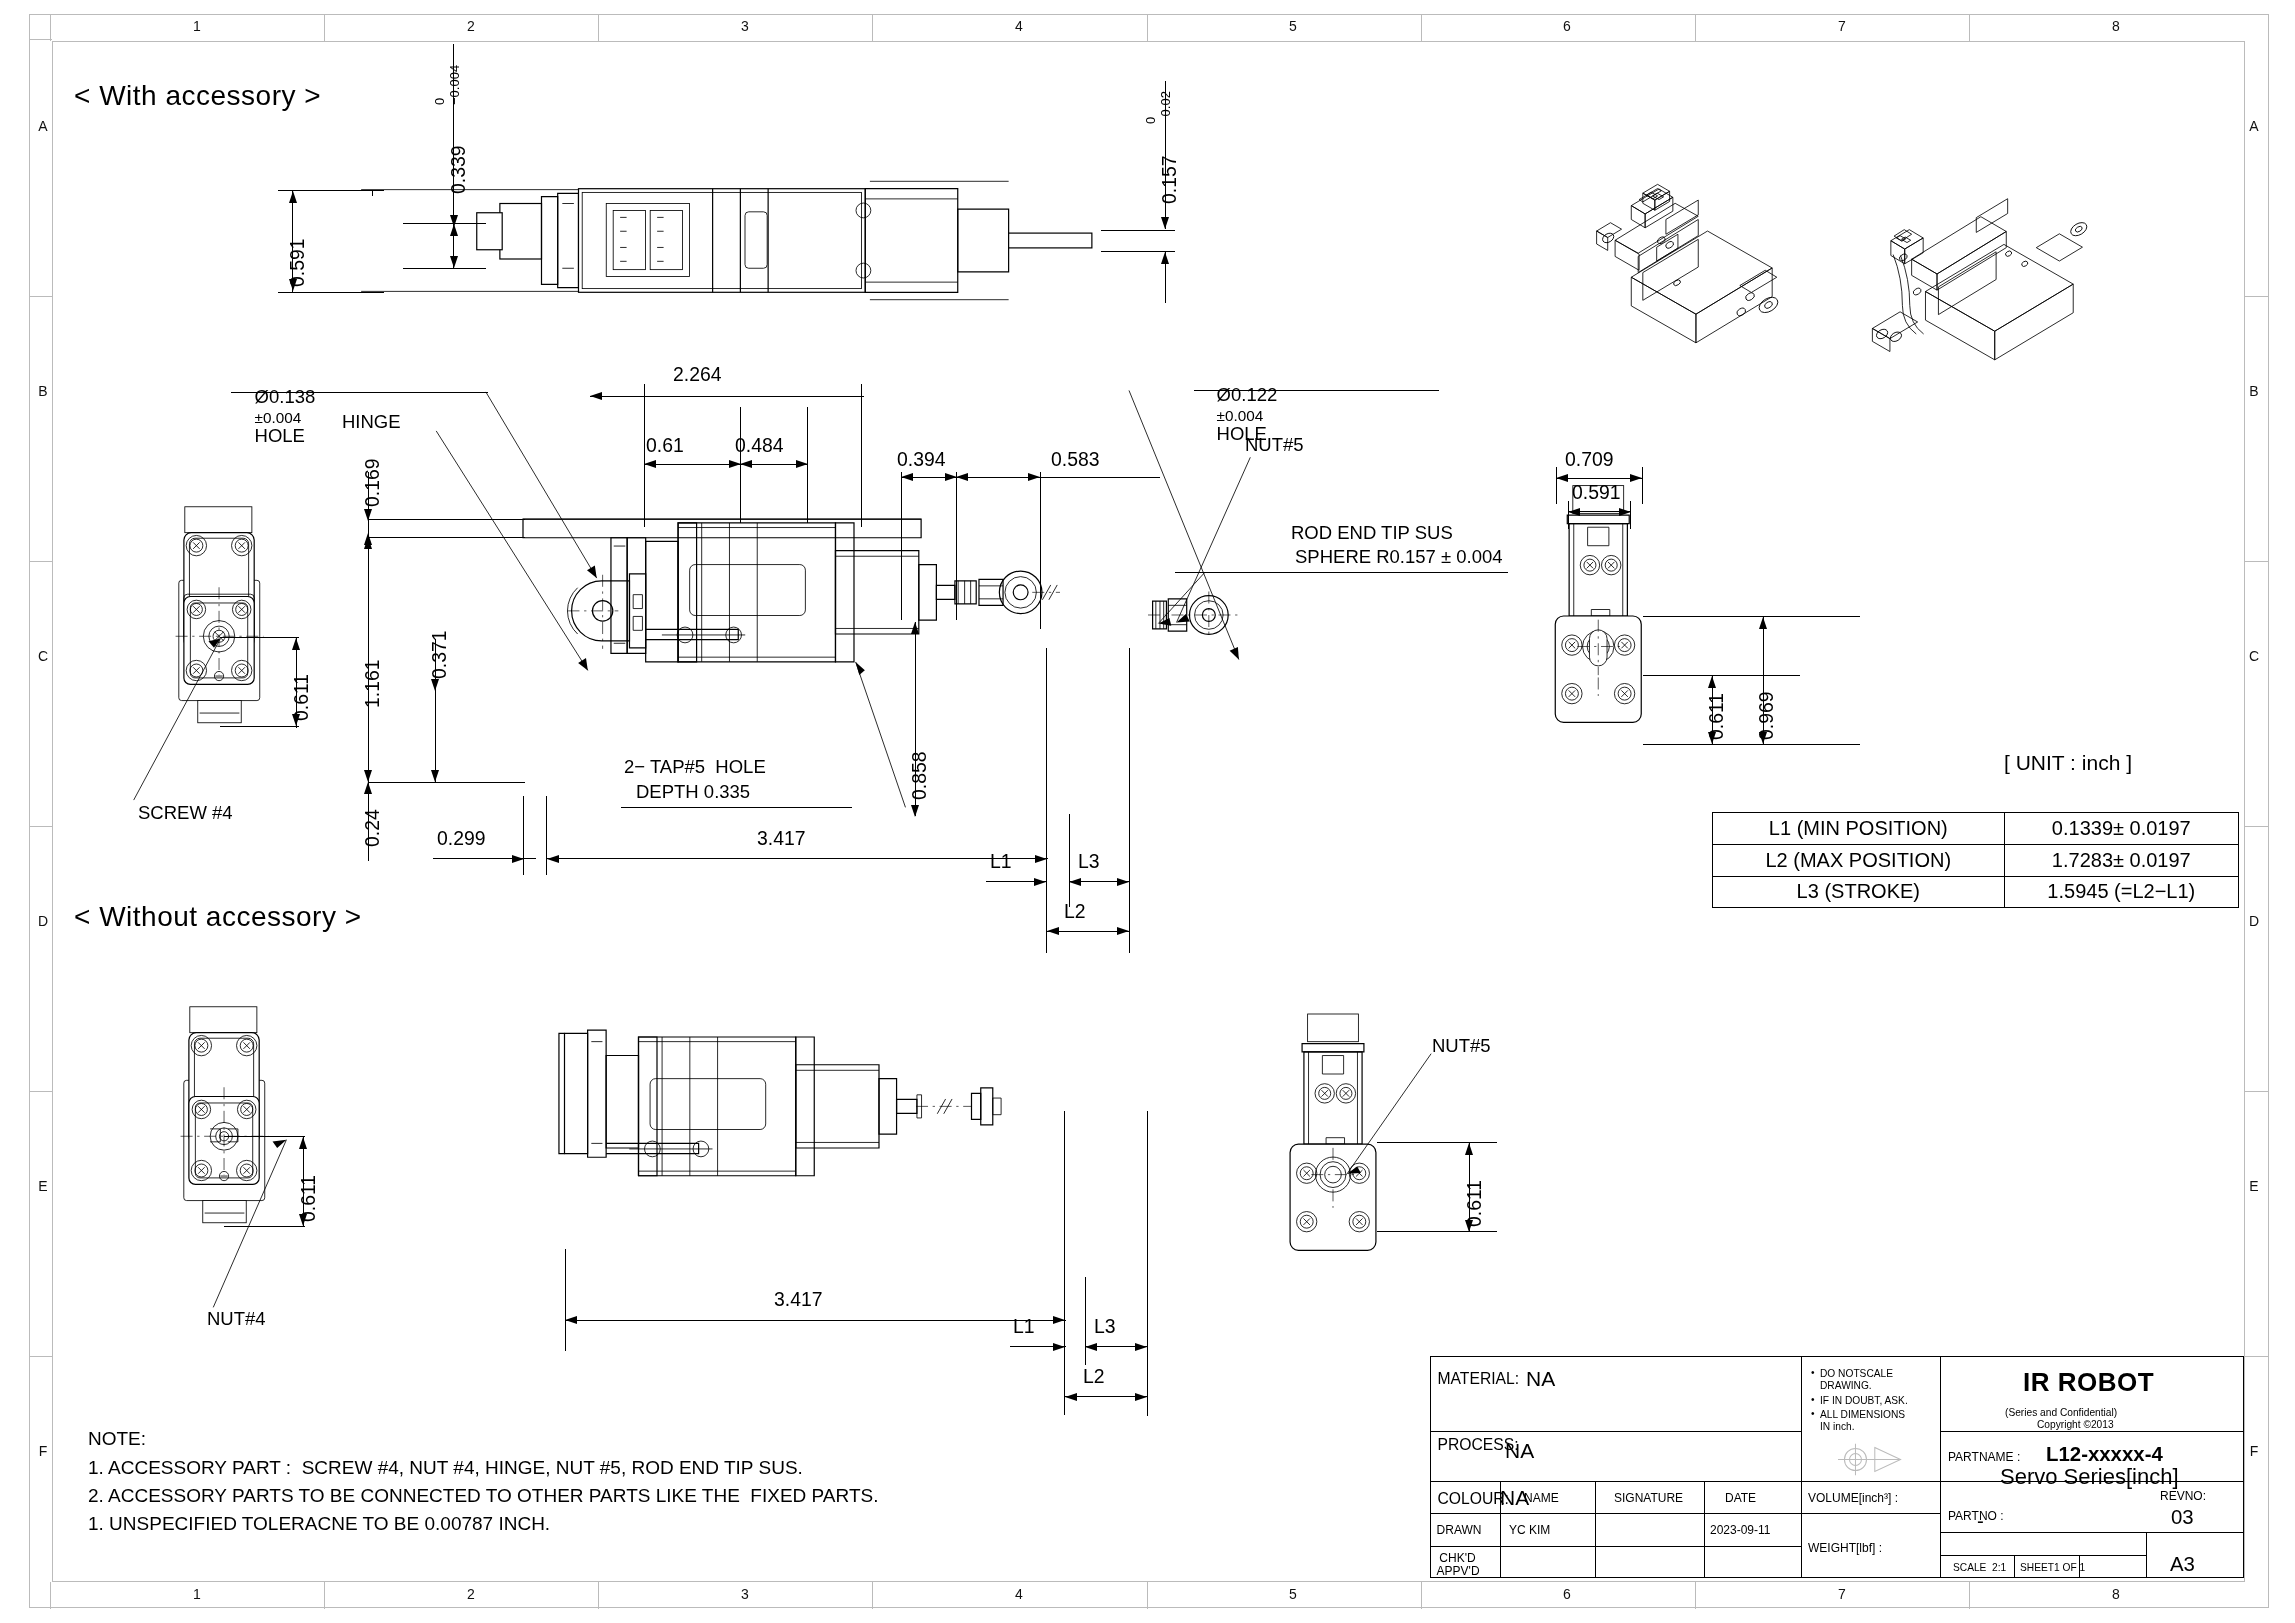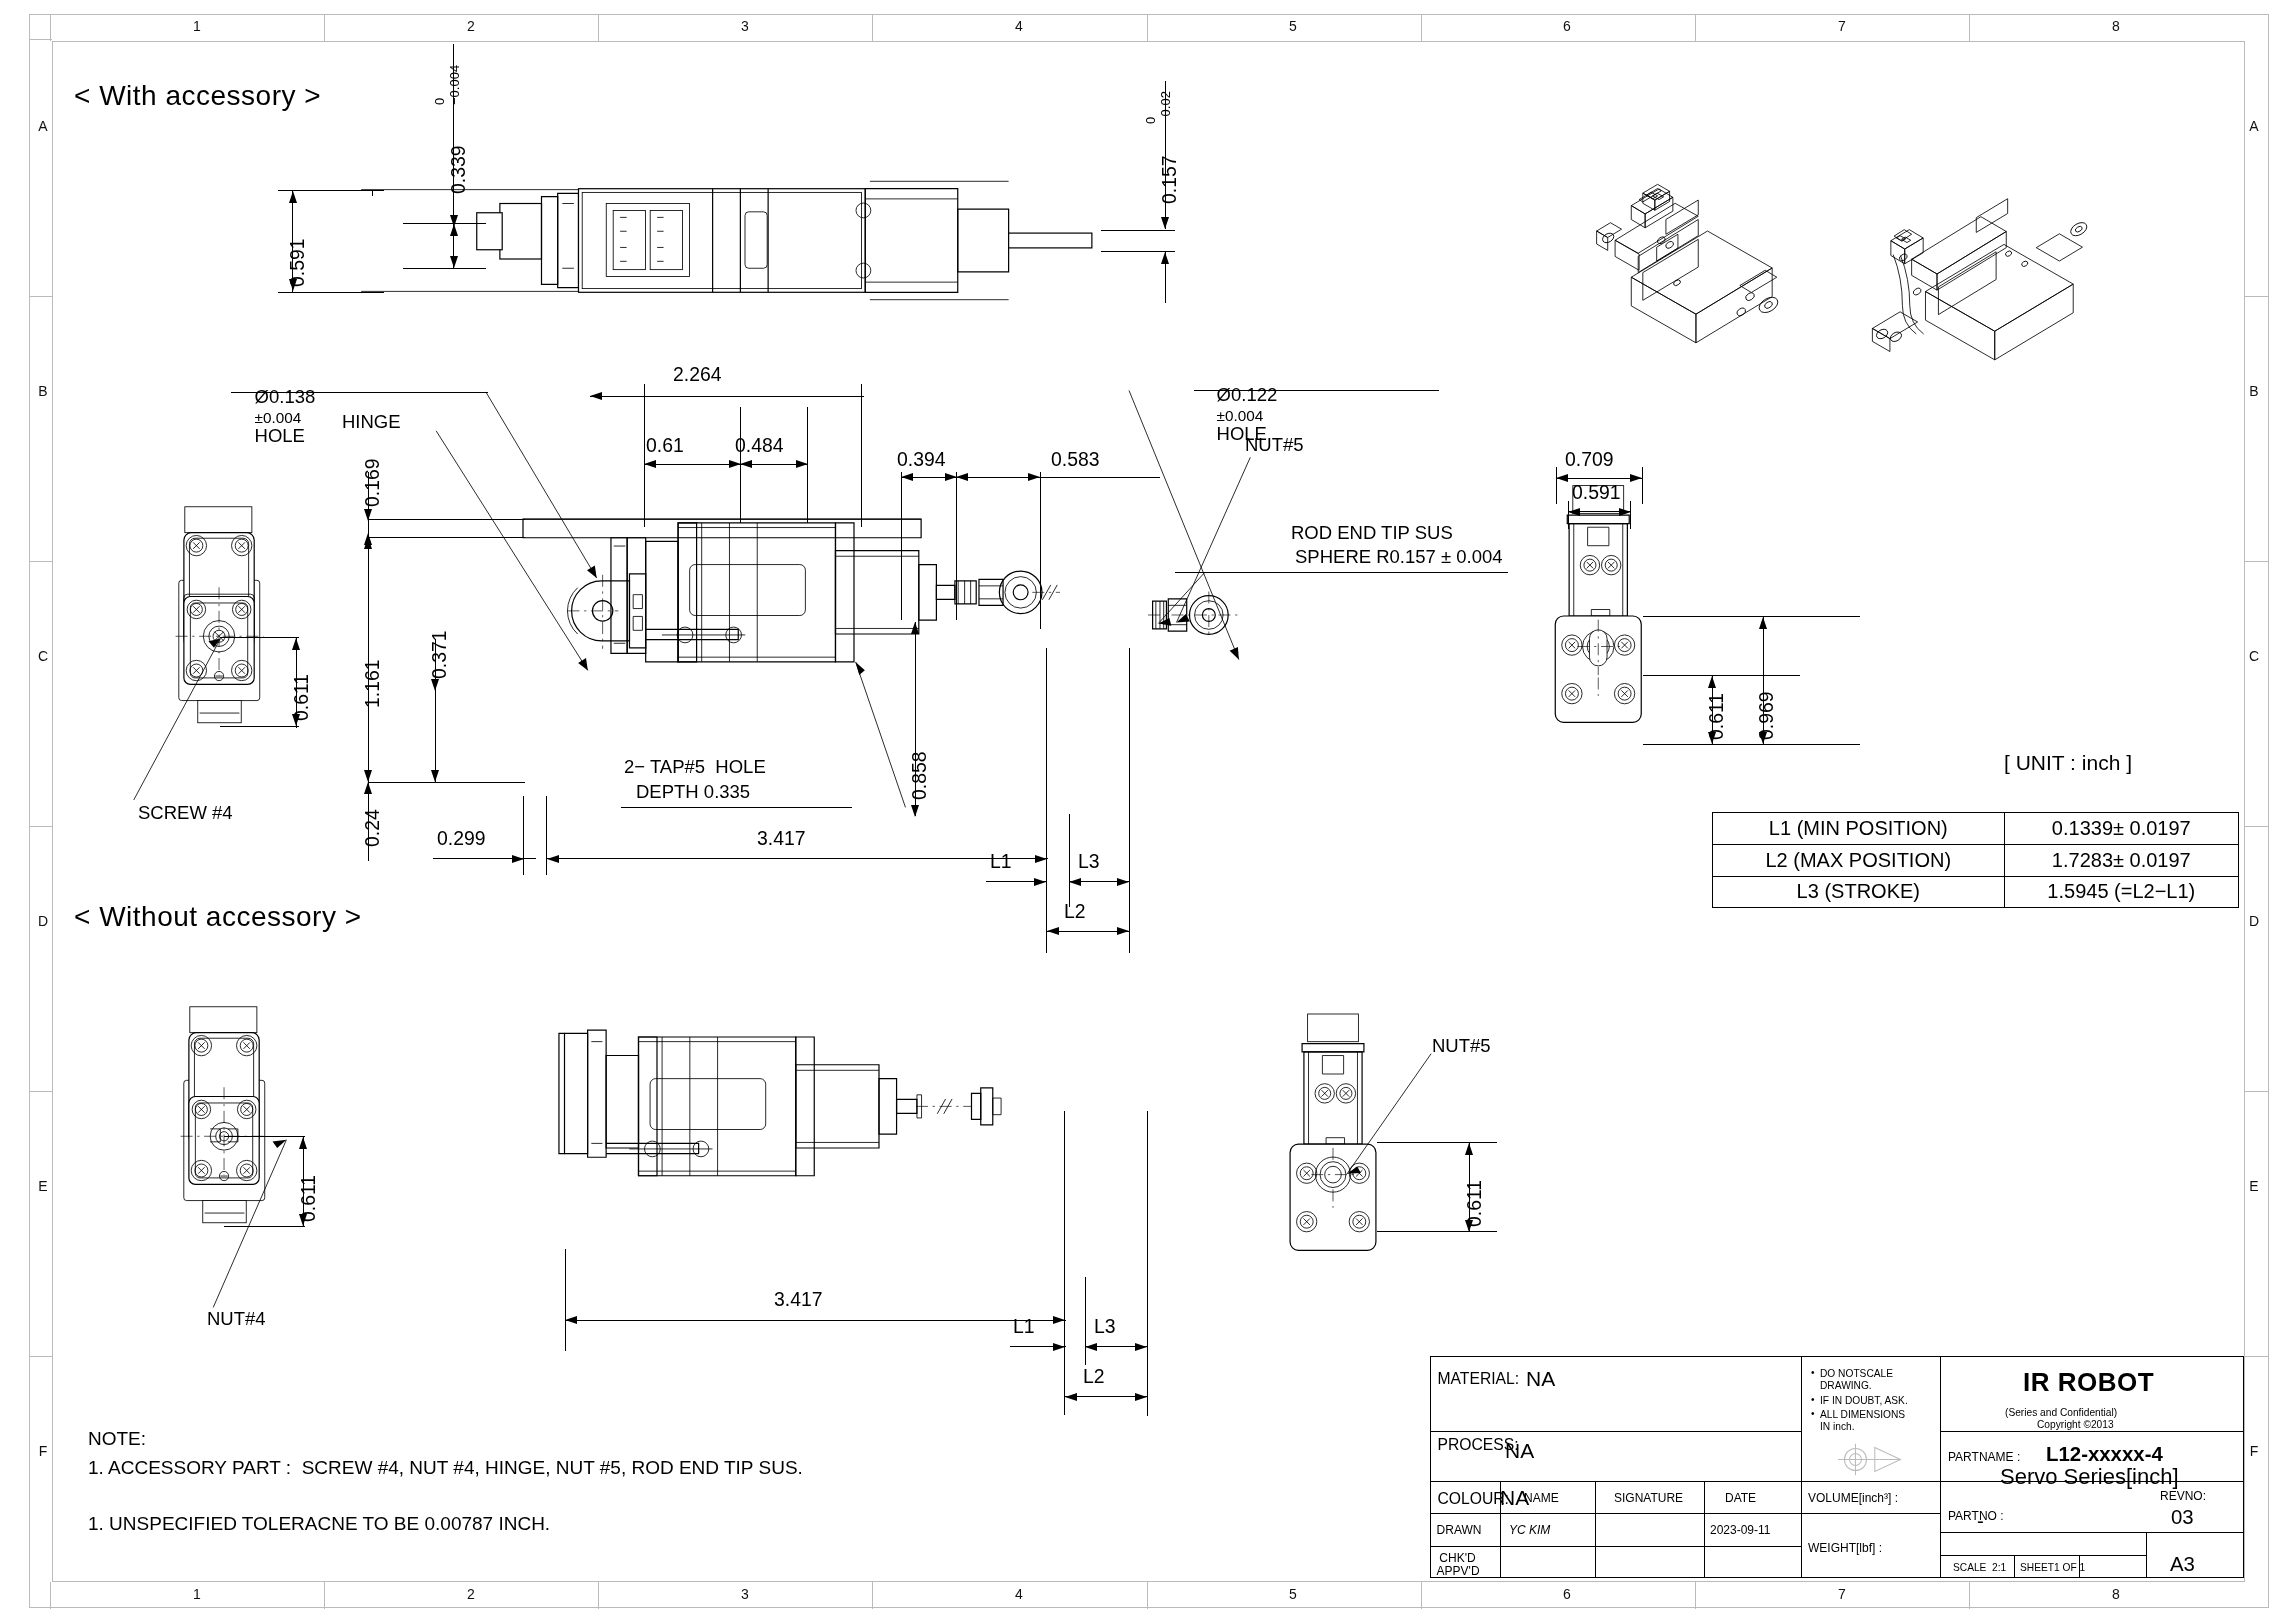--- a/index.html
+++ b/index.html
@@ -752,20 +752,21 @@
 
   <div class="exth" style="left:1377px;top:1142px;width:120px;"></div>
   <div class="exth" style="left:1377px;top:1231px;width:120px;"></div>
   <div class="ln v" style="left:1469px;top:1142px;height:90px;"></div>
   <div class="arrU" style="left:1465px;top:1143px;"></div>
   <div class="arrD" style="left:1465px;top:1220px;"></div>
   <div class="tx dim vert" style="left:1464px;top:1227px;">0.611</div>
 
   <div class="tx note" style="left:88px;top:1429px;">NOTE:</div>
   <div class="tx note" style="left:88px;top:1458px;">1. ACCESSORY PART :  SCREW #4, NUT #4, HINGE, NUT #5, ROD END TIP SUS.</div>
+  <div class="tx note" style="left:88px;top:1486px;">2. ACCESSORY PARTS TO BE CONNECTED TO OTHER PARTS LIKE THE  FIXED PARTS.</div>
   <div class="tx note" style="left:88px;top:1514px;">1. UNSPECIFIED TOLERACNE TO BE 0.00787 INCH.</div>
 
   <div class="tb">
 
     <div class="tbl tbv" style="left:370px;top:0;height:220px;"></div>
     <div class="tbl tbv" style="left:509px;top:0;height:220px;"></div>
     <div class="tbl tbv" style="left:69px;top:124px;height:96px;"></div>
     <div class="tbl tbv" style="left:164px;top:124px;height:96px;"></div>
     <div class="tbl tbv" style="left:273px;top:124px;height:96px;"></div>
     <div class="tbl tbv" style="left:715px;top:175px;height:45px;"></div>
@@ -786,21 +787,21 @@
     <div class="tbt md" style="left:95px;top:10.2px;font-size:21px;">NA</div>
     <div class="tbt md" style="left:6.5px;top:79px;">PROCESS:</div>
     <div class="tbt md" style="left:74px;top:82px;font-size:21px;">NA</div>
     <div class="tbt md" style="left:6.5px;top:133px;">COLOUR:</div>
     <div class="tbt md" style="left:69px;top:129px;font-size:21px;">NA</div>
 
     <div class="tbt" style="left:93px;top:134px;">NAME</div>
     <div class="tbt" style="left:183px;top:134px;">SIGNATURE</div>
     <div class="tbt" style="left:294px;top:134px;">DATE</div>
     <div class="tbt" style="left:5.6px;top:166px;">DRAWN</div>
-    <div class="tbt" style="left:78px;top:166px;font-style:italic;">YC KIM</div>
+    <div class="tbt" style="left:78px;top:166px;">YC KIM</div>
     <div class="tbt" style="left:279px;top:166px;">2023-09-11</div>
     <div class="tbt" style="left:8.3px;top:194px;">CHK'D</div>
     <div class="tbt" style="left:5.6px;top:207px;">APPV'D</div>
 
     <div class="tbt sm" style="left:18.5px;top:11px;left:389px;">DO NOTSCALE</div>
     <div class="tbt sm" style="left:389px;top:23px;">DRAWING.</div>
     <div class="tbt sm" style="left:389px;top:38px;">IF IN DOUBT, ASK.</div>
     <div class="tbt sm" style="left:389px;top:52px;">ALL DIMENSIONS</div>
     <div class="tbt sm" style="left:389px;top:64px;">IN inch.</div>
     <div class="tbt sm" style="left:380px;top:10.2px;">•</div>

